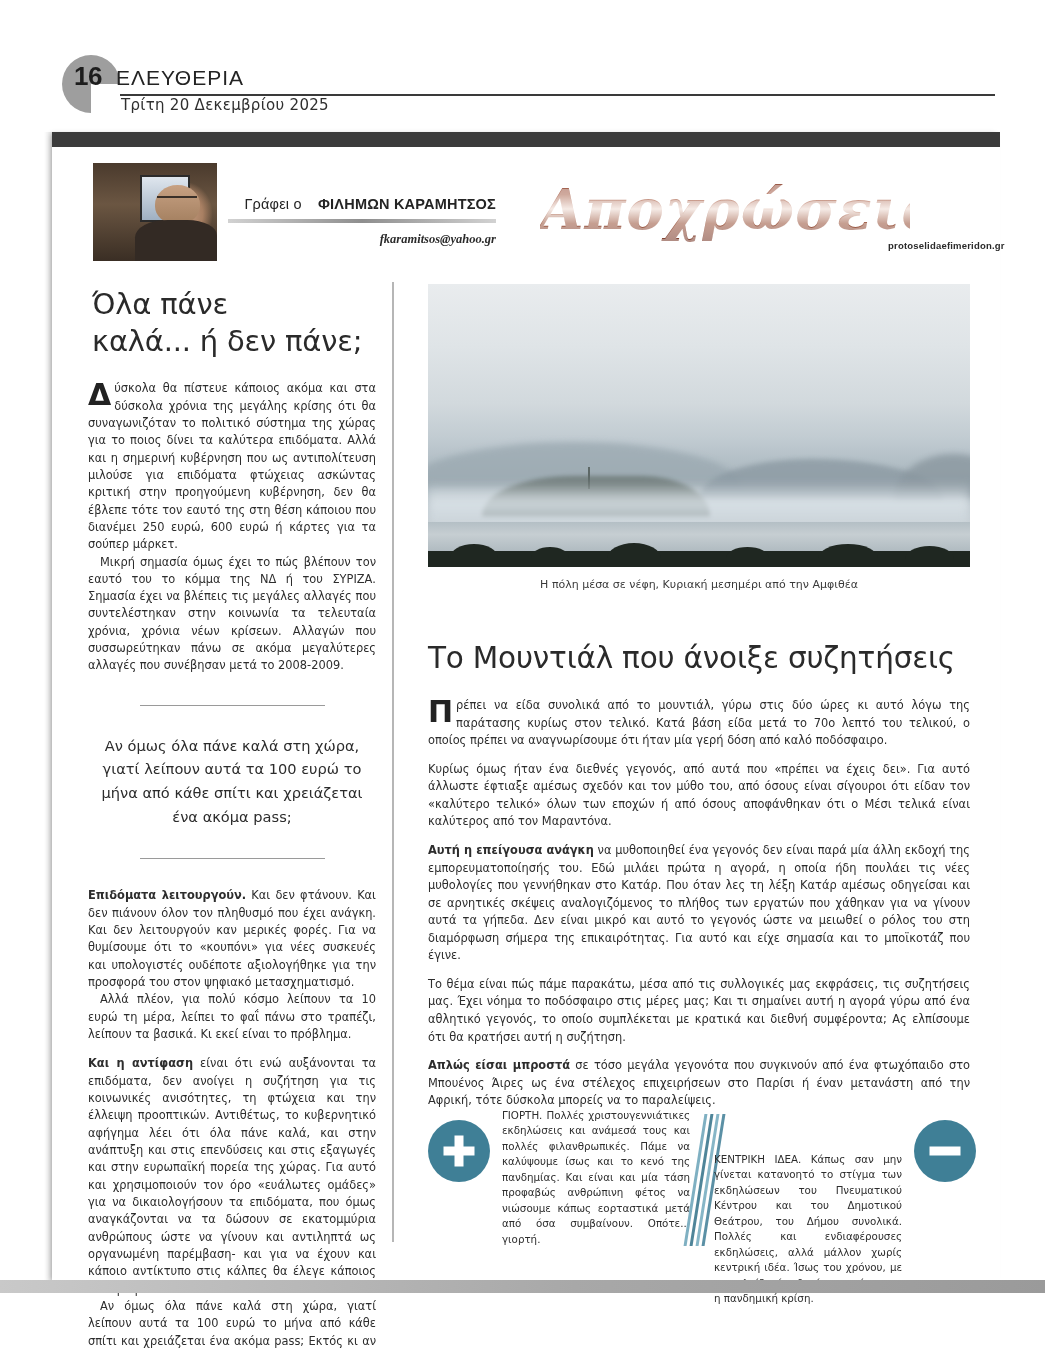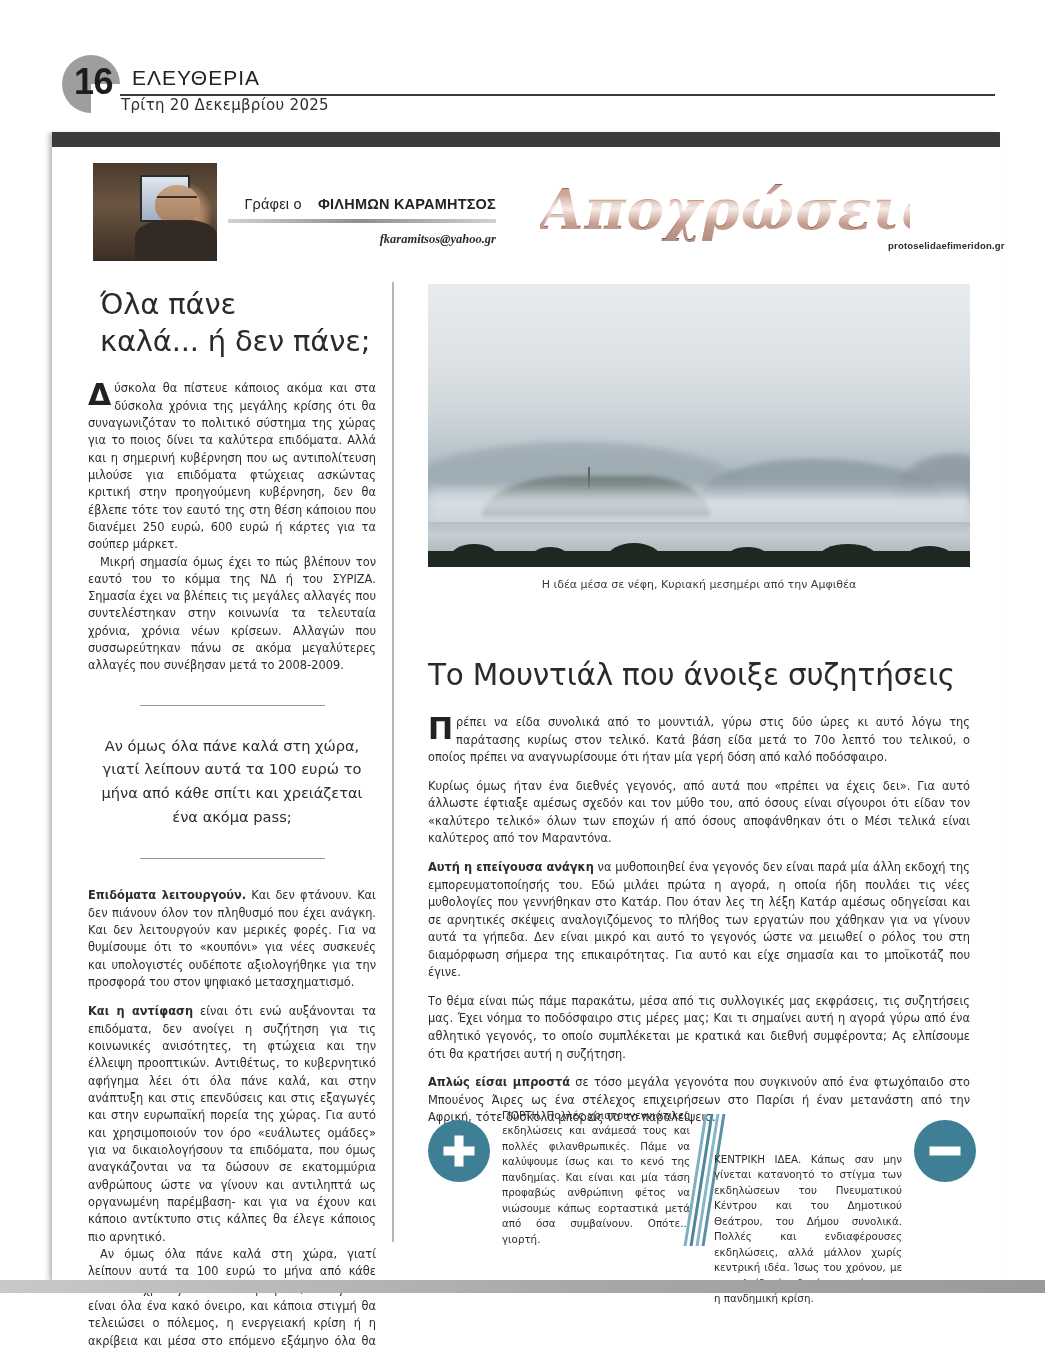--- a/index.html
+++ b/index.html
@@ -33,30 +33,30 @@
   .page-num-notch {
     position: absolute;
     left: 91px; top: 84px;
     width: 31px; height: 31px;
     background: #ffffff;
     border-bottom-left-radius: 0;
   }
   .page-num {
     position: absolute;
     left: 74px; top: 61px;
-    font-size: 36px;
+    font-size: 26px;
     font-weight: bold;
     color: #1d1d1d;
     letter-spacing: -0.5px;
     font-family: "Liberation Sans", sans-serif;
     z-index: 3;
   }
   .masthead-title {
     position: absolute;
-    left: 132px; top: 66px;
+    left: 116px; top: 66px;
     font-size: 21px;
     letter-spacing: 1px;
     color: #232323;
     font-family: "Liberation Sans", sans-serif;
   }
   .masthead-rule {
     position: absolute;
     left: 120px; top: 94px;
     width: 875px;
     height: 1.5px;
@@ -208,21 +208,21 @@
   .left-col {
     position: absolute;
     left: 88px; top: 286px;
     width: 288px;
   }
   .headline-main {
     font-size: 29px;
     line-height: 1.28;
     color: #2a2a2a;
     font-weight: normal;
-    margin: 0 0 20px 12px;
+    margin: 0 0 20px 4px;
     letter-spacing: -0.2px;
     font-family: "DejaVu Sans", sans-serif;
   }
   .body-text {
     font-size: 11.4px;
     line-height: 1.52;
     text-align: justify;
     color: #2d2d2d;
     margin: 0;
   }
@@ -347,21 +347,21 @@
   .photo-caption {
     margin-top: 11px;
     font-size: 11px;
     text-align: center;
     color: #3a3a3a;
   }
 
   .headline-second {
     font-size: 29.5px;
     color: #2a2a2a;
-    margin: 67px 0 22px 0;
+    margin: 50px 0 22px 0;
     letter-spacing: -0.2px;
     font-weight: normal;
   }
   .right-body {
     font-size: 11.4px;
     line-height: 1.54;
     text-align: justify;
     color: #2d2d2d;
     margin: 0 0 11px 0;
   }
@@ -481,20 +481,21 @@
   </p>
   <p class="body-text">Μικρή σημασία όμως έχει το πώς βλέπουν τον εαυτό του το κόμμα της ΝΔ ή του ΣΥΡΙΖΑ. Σημασία έχει να βλέπεις τις μεγάλες αλλαγές που συντελέστηκαν στην κοινωνία τα τελευταία χρόνια, χρόνια νέων κρίσεων. Αλλαγών που συσσωρεύτηκαν πάνω σε ακόμα μεγαλύτερες αλλαγές που συνέβησαν μετά το 2008-2009.</p>
 
   <div class="rule-thin"></div>
   <p class="pullquote">Αν όμως όλα πάνε καλά στη χώρα, γιατί λείπουν αυτά τα 100 ευρώ το μήνα από κάθε σπίτι και χρειάζεται ένα ακόμα pass;</p>
   <div class="rule-thin"></div>
 
   <p class="body-text">
     <b>Επιδόματα λειτουργούν.</b><span> Και δεν φτάνουν. Και δεν πιάνουν όλον τον πληθυσμό που έχει ανάγκη. Και δεν λειτουργούν καν μερικές φορές. Για να θυμίσουμε ότι το «κουπόνι» για νέες συσκευές και υπολογιστές ουδέποτε αξιολογήθηκε για την προσφορά του στον ψηφιακό μετασχηματισμό.</span>
   </p>
+  <p class="body-text">Αλλά πλέον, για πολύ κόσμο λείπουν τα 10 ευρώ τη μέρα, λείπει το φαΐ πάνω στο τραπέζι, λείπουν τα βασικά. Κι εκεί είναι το πρόβλημα.</p>
   <div class="para-gap"></div>
   <p class="body-text">
     <b>Και η αντίφαση</b><span> είναι ότι ενώ αυξάνονται τα επιδόματα, δεν ανοίγει η συζήτηση για τις κοινωνικές ανισότητες, τη φτώχεια και την έλλειψη προοπτικών. Αντιθέτως, το κυβερνητικό αφήγημα λέει ότι όλα πάνε καλά, και στην ανάπτυξη και στις επενδύσεις και στις εξαγωγές και στην ευρωπαϊκή πορεία της χώρας. Για αυτό και χρησιμοποιούν τον όρο «ευάλωτες ομάδες» για να δικαιολογήσουν τα επιδόματα, που όμως αναγκάζονται να τα δώσουν σε εκατομμύρια ανθρώπους ώστε να γίνουν και αντιληπτά ως οργανωμένη παρέμβαση- και για να έχουν και κάποιο αντίκτυπο στις κάλπες θα έλεγε κάποιος πιο αρνητικό.</span>
   </p>
   <p class="body-text">Αν όμως όλα πάνε καλά στη χώρα, γιατί λείπουν αυτά τα 100 ευρώ το μήνα από κάθε σπίτι και χρειάζεται ένα ακόμα pass; Εκτός κι αν είναι όλα ένα κακό όνειρο, και κάποια στιγμή θα τελειώσει ο πόλεμος, η ενεργειακή κρίση ή η ακρίβεια και μέσα στο επόμενο εξάμηνο όλα θα γίνουν καλά.</p>
 </div>
 
 <div class="right-col">
   <div class="photo-main">
     <div class="hill-far"></div>
@@ -505,21 +506,21 @@
     <div class="fog-layer"></div>
     <div class="water"></div>
     <div class="foreground-trees"></div>
     <div class="tree-bump" style="left:4%;width:9%;height:5%;"></div>
     <div class="tree-bump" style="left:19%;width:7%;height:4%;"></div>
     <div class="tree-bump" style="left:33%;width:10%;height:5.5%;"></div>
     <div class="tree-bump" style="left:55%;width:8%;height:4%;"></div>
     <div class="tree-bump" style="left:72%;width:11%;height:5%;"></div>
     <div class="tree-bump" style="left:88%;width:9%;height:4.5%;"></div>
   </div>
-  <div class="photo-caption">Η ιδέα μέσα σε νέφη, Κυριακή μεσημέρι από την Αμφιθέα</div>
+  <div class="photo-caption">Η πόλη μέσα σε νέφη, Κυριακή μεσημέρι από την Αμφιθέα</div>
 
   <h2 class="headline-second">Το Μουντιάλ που άνοιξε συζητήσεις</h2>
 
   <p class="right-body dropcap-para">
     <span class="dropcap">Π</span><span>ρέπει να είδα συνολικά από το μουντιάλ, γύρω στις δύο ώρες κι αυτό λόγω της παράτασης κυρίως στον τελικό. Κατά βάση είδα μετά το 70ο λεπτό του τελικού, ο οποίος πρέπει να αναγνωρίσουμε ότι ήταν μία γερή δόση από καλό ποδόσφαιρο.</span>
   </p>
   <p class="right-body">Κυρίως όμως ήταν ένα διεθνές γεγονός, από αυτά που «πρέπει να έχεις δει». Για αυτό άλλωστε έφτιαξε αμέσως σχεδόν και τον μύθο του, από όσους είναι σίγουροι ότι είδαν τον «καλύτερο τελικό» όλων των εποχών ή από όσους αποφάνθηκαν ότι ο Μέσι τελικά είναι καλύτερος από τον Μαραντόνα.</p>
   <p class="right-body">
     <b>Αυτή η επείγουσα ανάγκη</b><span> να μυθοποιηθεί ένα γεγονός δεν είναι παρά μία άλλη εκδοχή της εμπορευματοποίησής του. Εδώ μιλάει πρώτα η αγορά, η οποία ήδη πουλάει τις νέες μυθολογίες που γεννήθηκαν στο Κατάρ. Που όταν λες τη λέξη Κατάρ αμέσως οδηγείσαι και σε αρνητικές σκέψεις αναλογιζόμενος το πλήθος των εργατών που χάθηκαν για να γίνουν αυτά τα γήπεδα. Δεν είναι μικρό και αυτό το γεγονός ώστε να μειωθεί ο ρόλος του στη διαμόρφωση σήμερα της επικαιρότητας. Για αυτό και είχε σημασία και το μποϊκοτάζ που έγινε.</span>
   </p>

